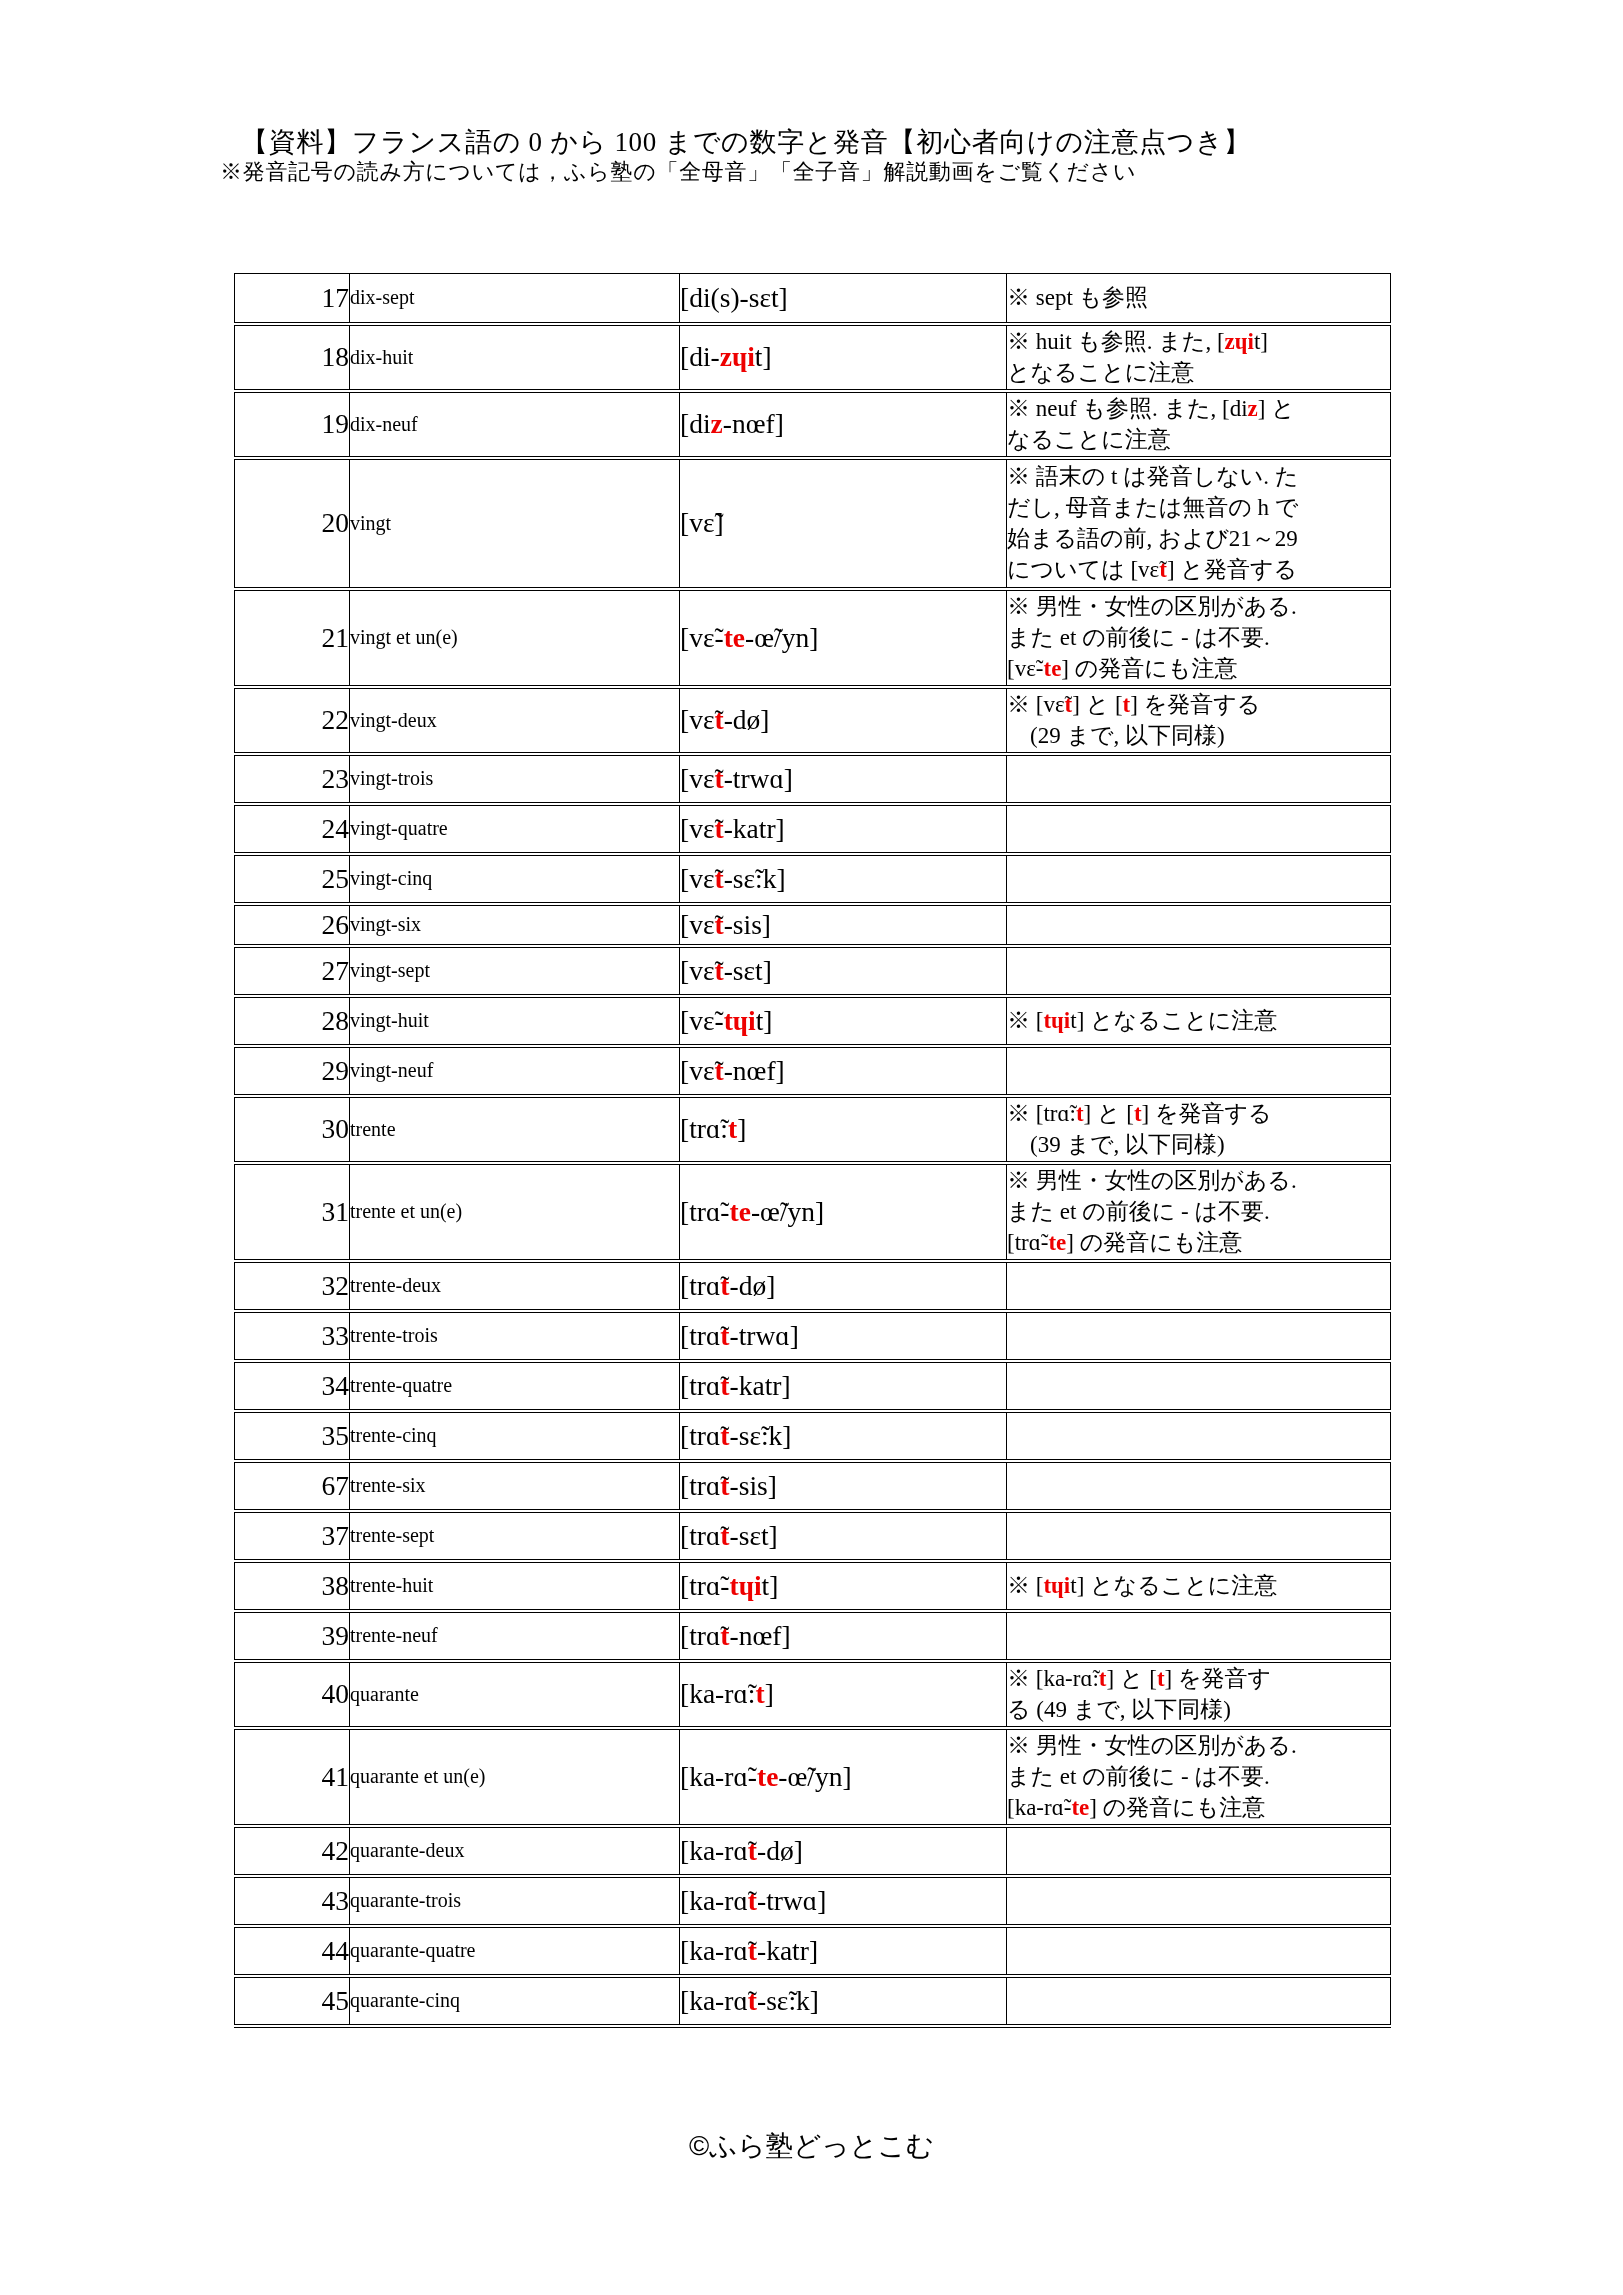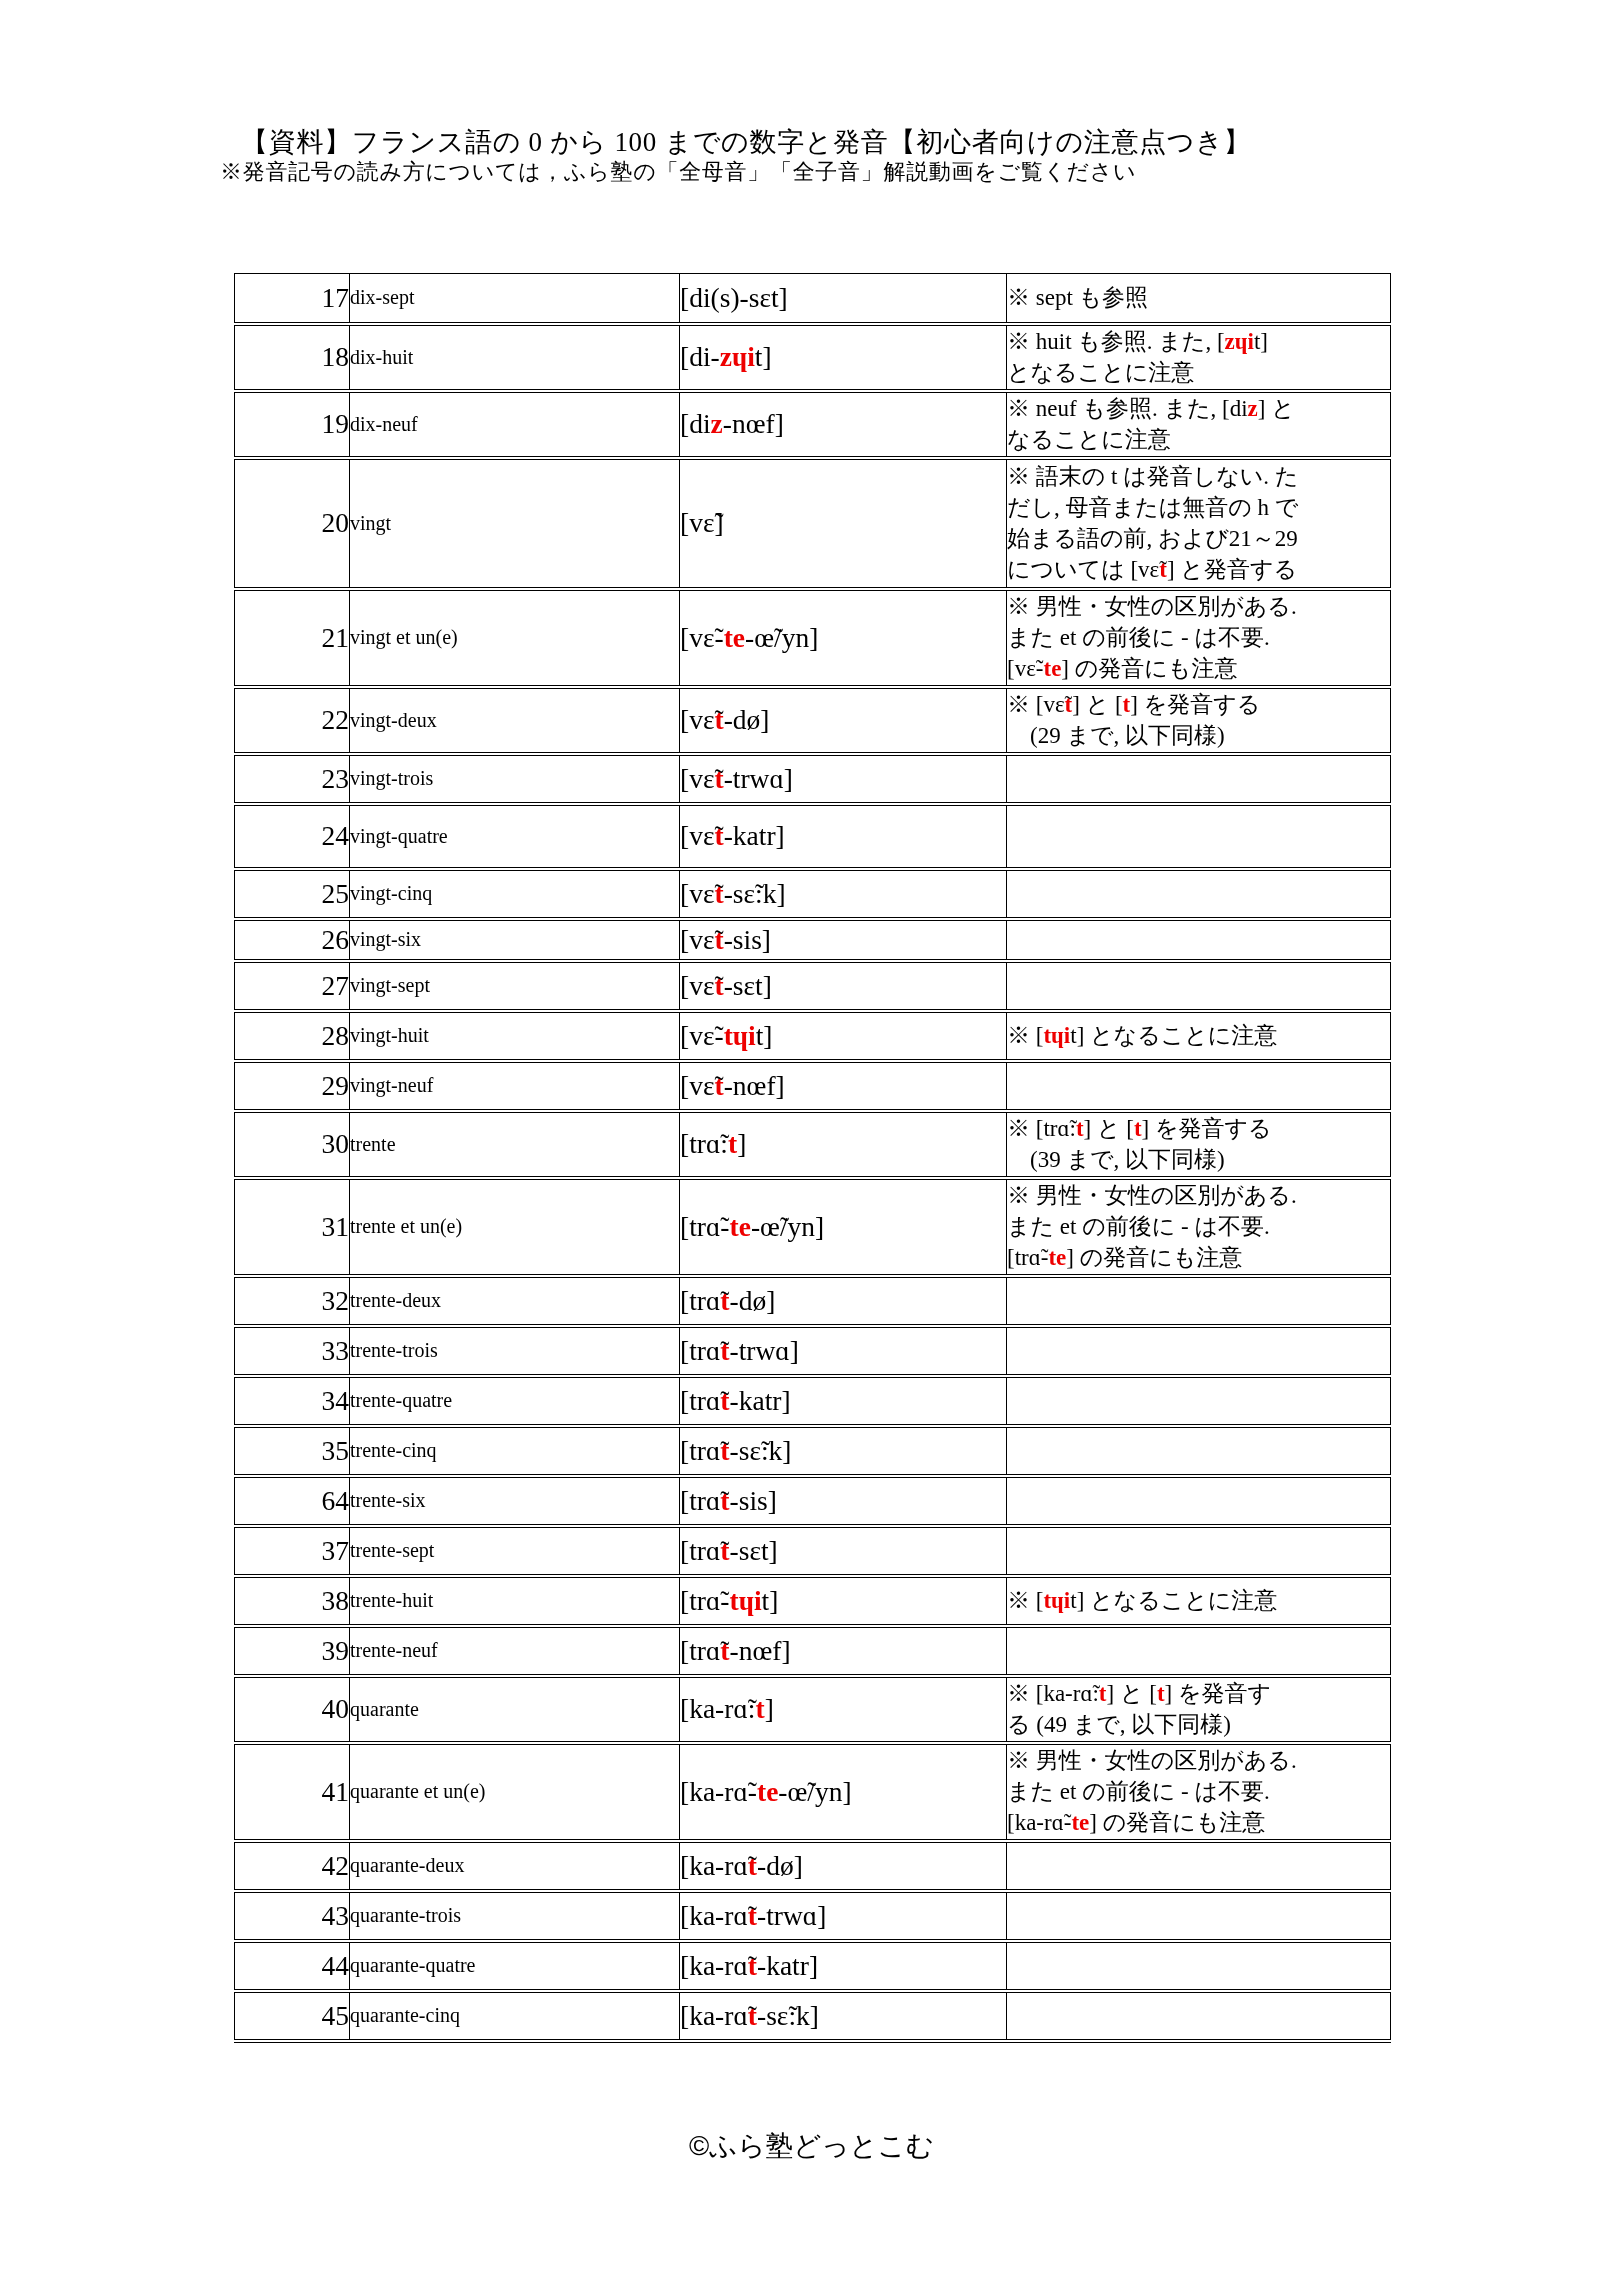--- a/index.html
+++ b/index.html
@@ -140,21 +140,21 @@
             <div class="note-line"><span>※ [vɛ̃</span><span class="red">t</span><span>] と [</span><span class="red">t</span><span>] を発音する</span></div>
             <div class="note-line"><span>　(29 まで, 以下同様)</span></div>
           </td>
         </tr>
         <tr style="height: 50px; padding-left: 36px;">
           <td class="c-num">23</td>
           <td class="c-word">vingt-trois</td>
           <td class="c-ipa"><span>[vɛ̃</span><span class="red">t</span><span>-trwɑ]</span></td>
           <td class="c-note"></td>
         </tr>
-        <tr style="height: 65px;">
+        <tr style="height: 50px;">
           <td class="c-num">24</td>
           <td class="c-word">vingt-quatre</td>
           <td class="c-ipa"><span>[vɛ̃</span><span class="red">t</span><span>-katr]</span></td>
           <td class="c-note"></td>
         </tr>
         <tr style="height: 50px;">
           <td class="c-num">25</td>
           <td class="c-word">vingt-cinq</td>
           <td class="c-ipa"><span>[vɛ̃</span><span class="red">t</span><span>-sɛ̃:k]</span></td>
           <td class="c-note"></td>
@@ -222,21 +222,21 @@
           <td class="c-ipa"><span>[trɑ̃</span><span class="red">t</span><span>-katr]</span></td>
           <td class="c-note"></td>
         </tr>
         <tr style="height: 50px;">
           <td class="c-num">35</td>
           <td class="c-word">trente-cinq</td>
           <td class="c-ipa"><span>[trɑ̃</span><span class="red">t</span><span>-sɛ̃:k]</span></td>
           <td class="c-note"></td>
         </tr>
         <tr style="height: 50px;">
-          <td class="c-num">64</td>
+          <td class="c-num">67</td>
           <td class="c-word">trente-six</td>
           <td class="c-ipa"><span>[trɑ̃</span><span class="red">t</span><span>-sis]</span></td>
           <td class="c-note"></td>
         </tr>
         <tr style="height: 50px;">
           <td class="c-num">37</td>
           <td class="c-word">trente-sept</td>
           <td class="c-ipa"><span>[trɑ̃</span><span class="red">t</span><span>-sɛt]</span></td>
           <td class="c-note"></td>
         </tr>

